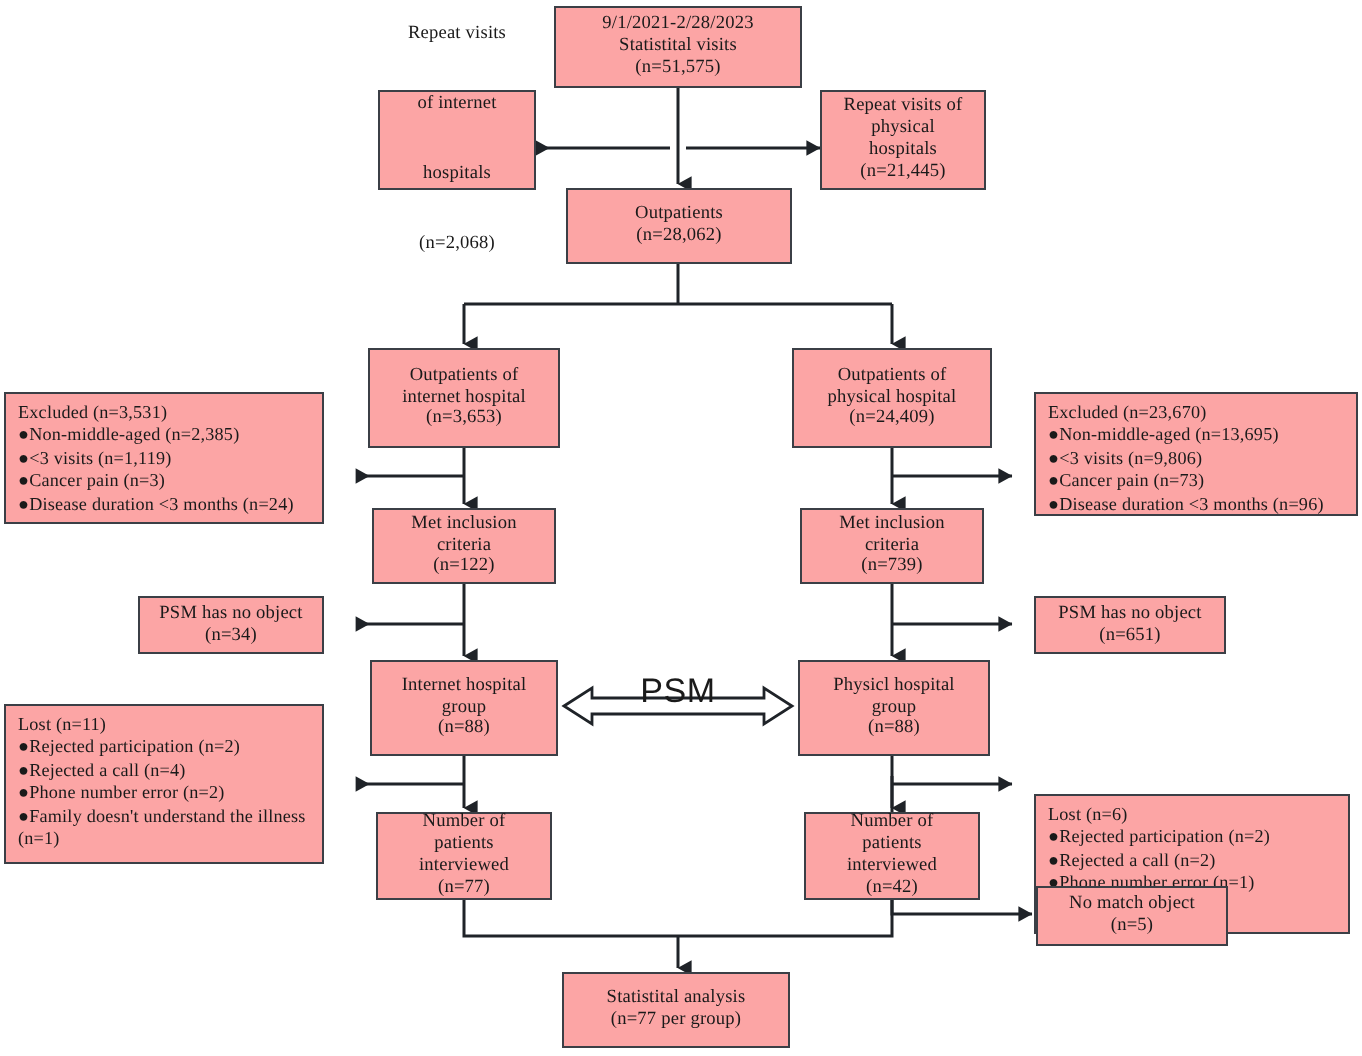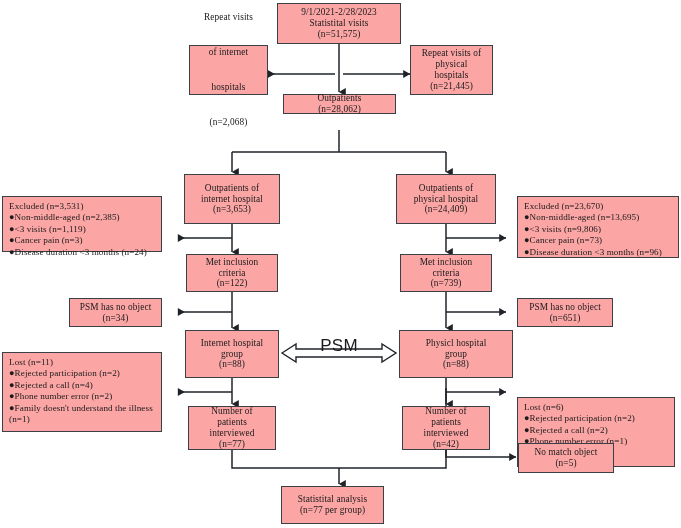--- a/index.html
+++ b/index.html
@@ -140,38 +140,38 @@
     <span class="ln">(n=2,068)</span>
   </div>
 
   <div class="node-box" style="left:410px; top:45px; width:83px; height:50px;">
     <span class="ln">Repeat visits of</span>
     <span class="ln">physical</span>
     <span class="ln">hospitals</span>
     <span class="ln">(n=21,445)</span>
   </div>
 
-  <div class="node-box" style="left:283px; top:94px; width:113px; height:20px;">
+  <div class="node-box" style="left:283px; top:94px; width:113px; height:38px;">
     <span class="ln">Outpatients</span>
     <span class="ln">(n=28,062)</span>
   </div>
 
   <div class="node-box" style="left:184px; top:174px; width:96px; height:50px;">
     <span class="ln">Outpatients of</span>
     <span class="ln">internet hospital</span>
     <span class="ln">(n=3,653)</span>
   </div>
 
   <div class="node-box" style="left:396px; top:174px; width:100px; height:50px;">
     <span class="ln">Outpatients of</span>
     <span class="ln">physical hospital</span>
     <span class="ln">(n=24,409)</span>
   </div>
 
-  <div class="node-box list-box" style="left:2px; top:196px; width:160px; height:56px;">
+  <div class="node-box list-box" style="left:2px; top:196px; width:160px; height:66px;">
     <span class="ln">Excluded (n=3,531)</span>
     <span class="ln bullet-line">●Non-middle-aged (n=2,385)</span>
     <span class="ln bullet-line">●&lt;3 visits (n=1,119)</span>
     <span class="ln bullet-line">●Cancer pain (n=3)</span>
     <span class="ln bullet-line">●Disease duration &lt;3 months (n=24)</span>
   </div>
 
   <div class="node-box list-box" style="left:517px; top:196px; width:162px; height:62px;">
     <span class="ln">Excluded (n=23,670)</span>
     <span class="ln bullet-line">●Non-middle-aged (n=13,695)</span>
@@ -201,21 +201,21 @@
     <span class="ln">PSM has no object</span>
     <span class="ln">(n=651)</span>
   </div>
 
   <div class="node-box" style="left:185px; top:330px; width:94px; height:48px;">
     <span class="ln">Internet hospital</span>
     <span class="ln">group</span>
     <span class="ln">(n=88)</span>
   </div>
 
-  <div class="node-box" style="left:399px; top:330px; width:114px; height:48px;">
+  <div class="node-box" style="left:399px; top:330px; width:96px; height:48px;">
     <span class="ln">Physicl hospital</span>
     <span class="ln">group</span>
     <span class="ln">(n=88)</span>
   </div>
 
   <span class="psm-label" style="left:317px; top:336px; width:44px;">PSM</span>
 
   <div class="node-box list-box" style="left:2px; top:352px; width:160px; height:80px;">
     <span class="ln">Lost (n=11)</span>
     <span class="ln bullet-line">●Rejected participation (n=2)</span>
@@ -244,18 +244,18 @@
     <span class="ln">patients</span>
     <span class="ln">interviewed</span>
     <span class="ln">(n=42)</span>
   </div>
 
   <div class="node-box" style="left:518px; top:443px; width:96px; height:30px;">
     <span class="ln">No match object</span>
     <span class="ln">(n=5)</span>
   </div>
 
-  <div class="node-box" style="left:281px; top:486px; width:103px; height:38px;">
+  <div class="node-box" style="left:281px; top:486px; width:114px; height:38px;">
     <span class="ln">Statistital analysis</span>
     <span class="ln">(n=77 per group)</span>
   </div>
 
 </div>
 
 </body></html>

